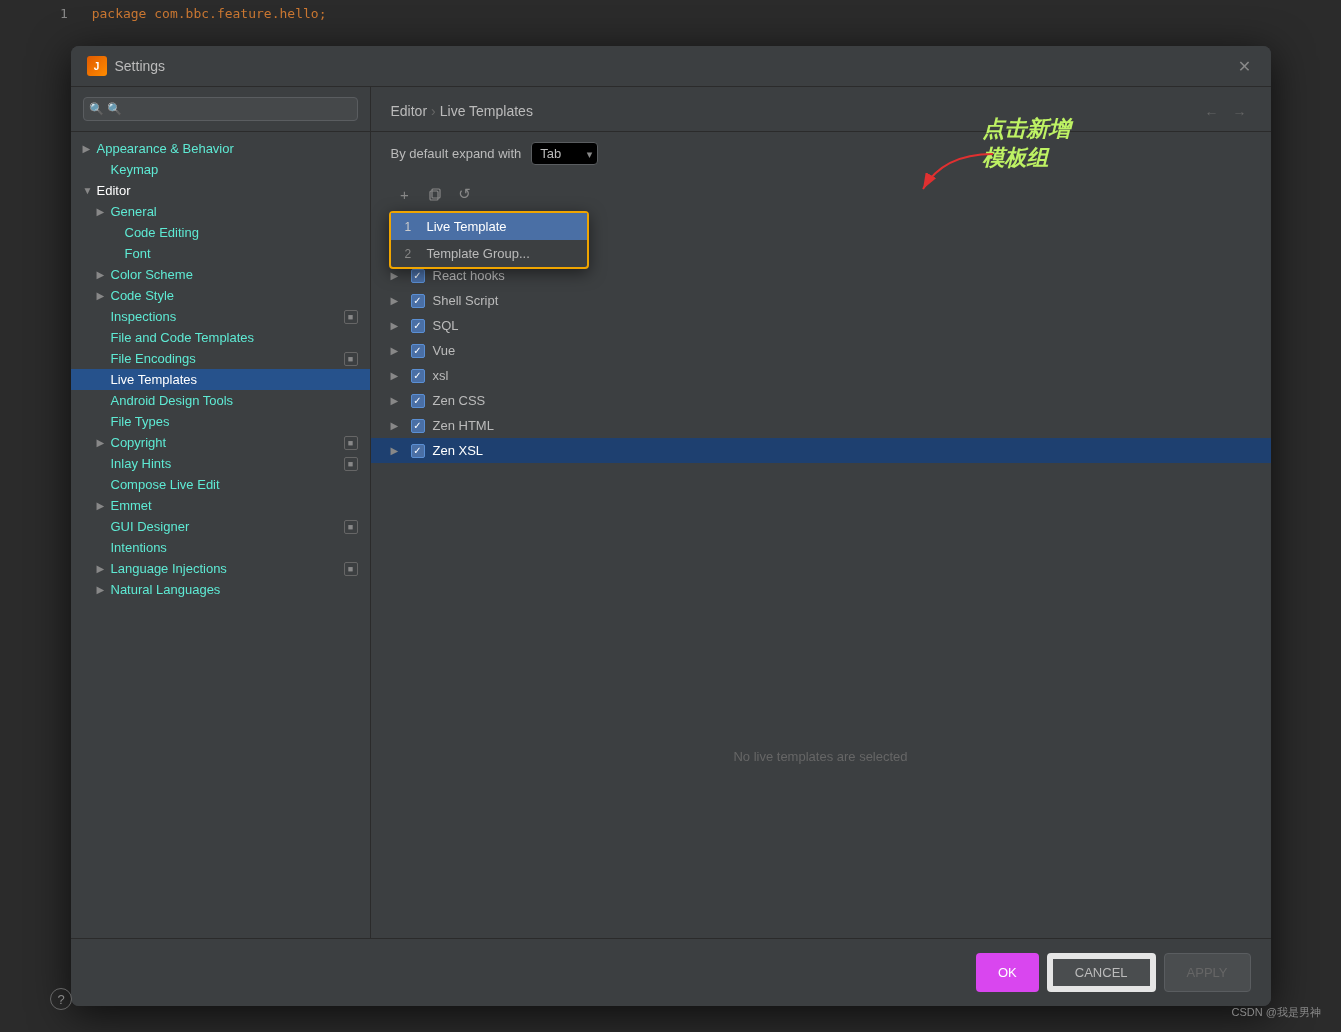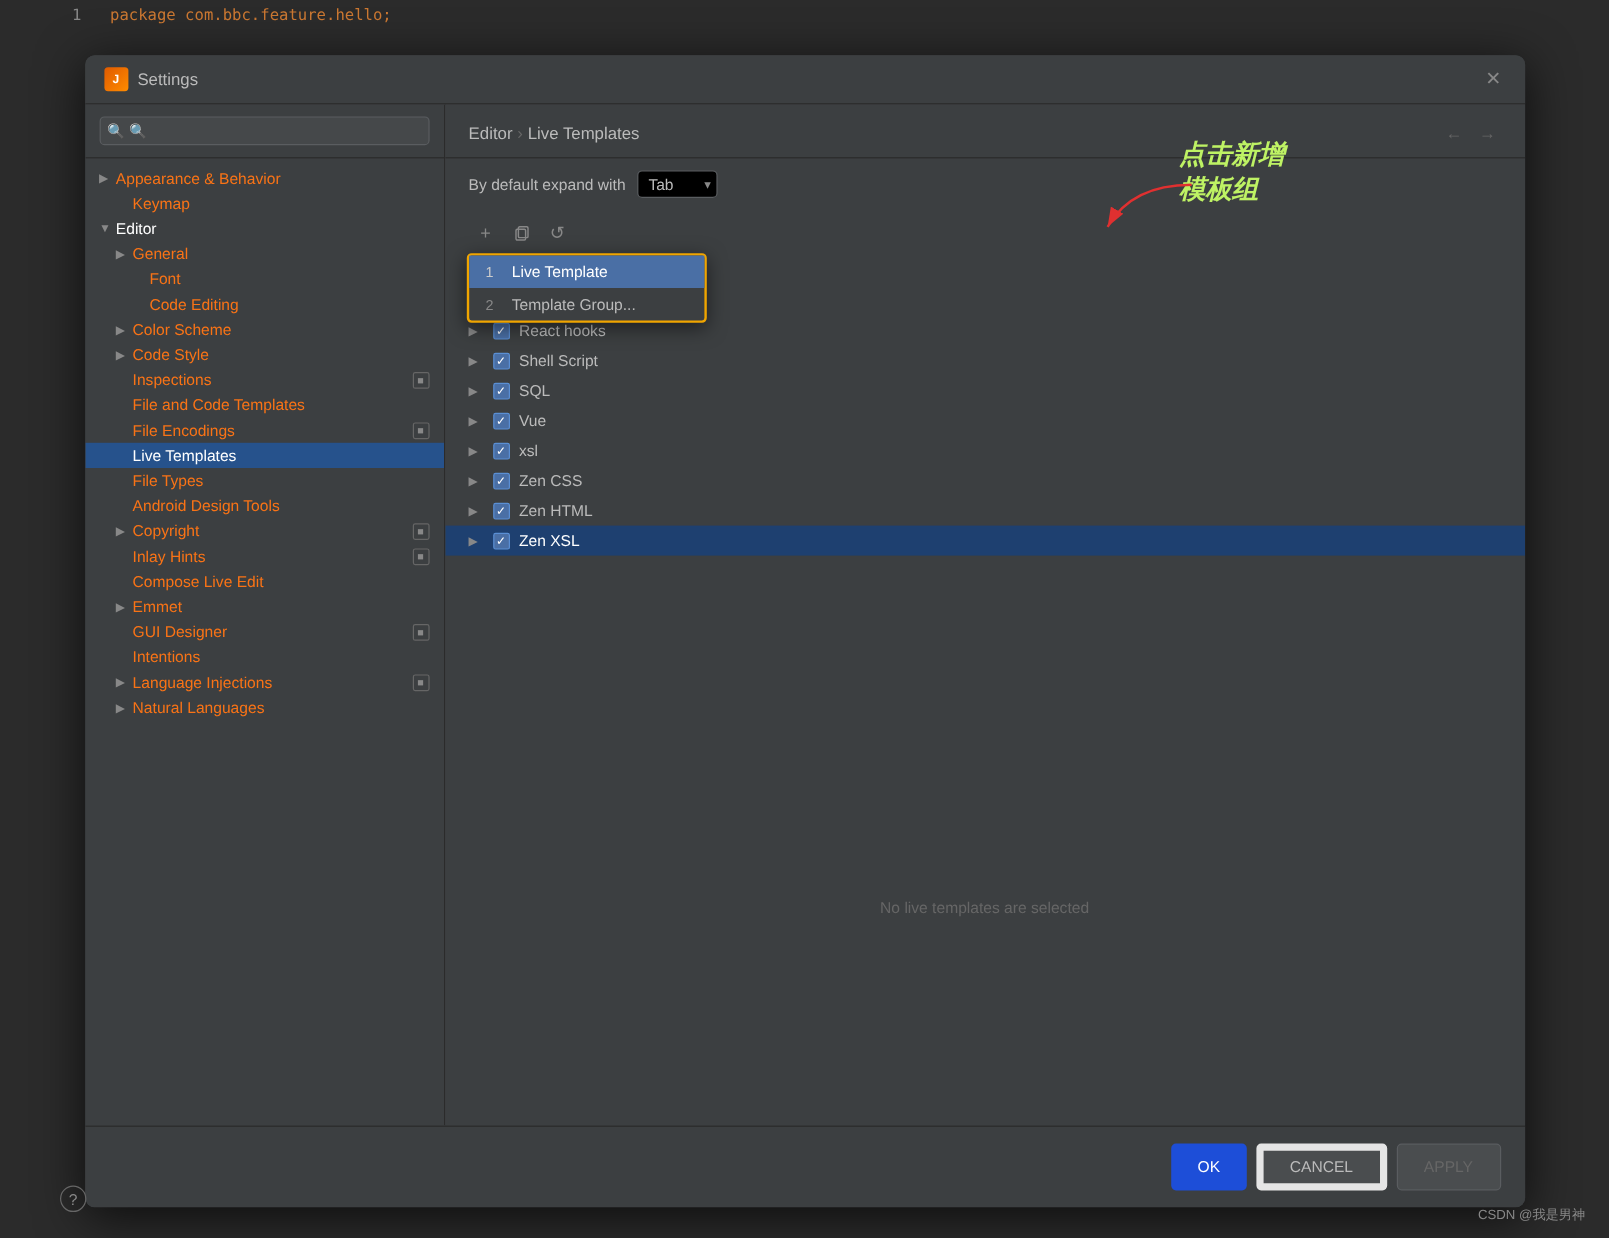--- a/index.html
+++ b/index.html
@@ -117,21 +117,21 @@
       background: #26528c;
       color: #fff;
     }
     .nav-row .icon-arrow {
       font-size: 10px;
       width: 14px;
       color: #888;
     }
     .nav-row .label {
       flex: 1;
-      color: #f97316;
+      color: #5eead4;
       font-size: 13px;
     }
     .nav-row.active-item .label { color: #fff; }
     .nav-row .badge {
       margin-right: 12px;
       width: 14px;
       height: 14px;
       border: 1px solid #666;
       display: flex;
       align-items: center;
@@ -314,21 +314,21 @@
     }
     .btn {
       padding: 6px 22px;
       border-radius: 4px;
       font-size: 13px;
       cursor: pointer;
       border: none;
       outline: none;
     }
     .btn-ok {
-      background: #1d4ed8;
+      background: #d946ef;
       color: #fff;
     }
     .btn-cancel {
       background: #4a4d4f;
       color: #bbb;
       border: 6px solid #e5e5e5;
     }
     .btn-apply {
       background: #4a4d4f;
       color: #666;
@@ -384,26 +384,26 @@
             <span class="label" style="color:#fff;">Editor</span>
           </div>
 
           <div class="nav-row" style="padding-left:26px;">
             <span class="icon-arrow">▶</span>
             <span class="label">General</span>
           </div>
 
           <div class="nav-row" style="padding-left:40px;">
             <span class="icon-arrow"></span>
+            <span class="label">Code Editing</span>
+          </div>
+
+          <div class="nav-row" style="padding-left:40px;">
+            <span class="icon-arrow"></span>
             <span class="label">Font</span>
-          </div>
-
-          <div class="nav-row" style="padding-left:40px;">
-            <span class="icon-arrow"></span>
-            <span class="label">Code Editing</span>
           </div>
 
           <div class="nav-row" style="padding-left:26px;">
             <span class="icon-arrow">▶</span>
             <span class="label">Color Scheme</span>
           </div>
 
           <div class="nav-row" style="padding-left:26px;">
             <span class="icon-arrow">▶</span>
             <span class="label">Code Style</span>
@@ -426,26 +426,26 @@
             <div class="badge">■</div>
           </div>
 
           <div class="nav-row active-item" style="padding-left:26px;">
             <span class="icon-arrow"></span>
             <span class="label">Live Templates</span>
           </div>
 
           <div class="nav-row" style="padding-left:26px;">
             <span class="icon-arrow"></span>
+            <span class="label">Android Design Tools</span>
+          </div>
+
+          <div class="nav-row" style="padding-left:26px;">
+            <span class="icon-arrow"></span>
             <span class="label">File Types</span>
-          </div>
-
-          <div class="nav-row" style="padding-left:26px;">
-            <span class="icon-arrow"></span>
-            <span class="label">Android Design Tools</span>
           </div>
 
           <div class="nav-row" style="padding-left:26px;">
             <span class="icon-arrow">▶</span>
             <span class="label">Copyright</span>
             <div class="badge">■</div>
           </div>
 
           <div class="nav-row" style="padding-left:26px;">
             <span class="icon-arrow"></span>

